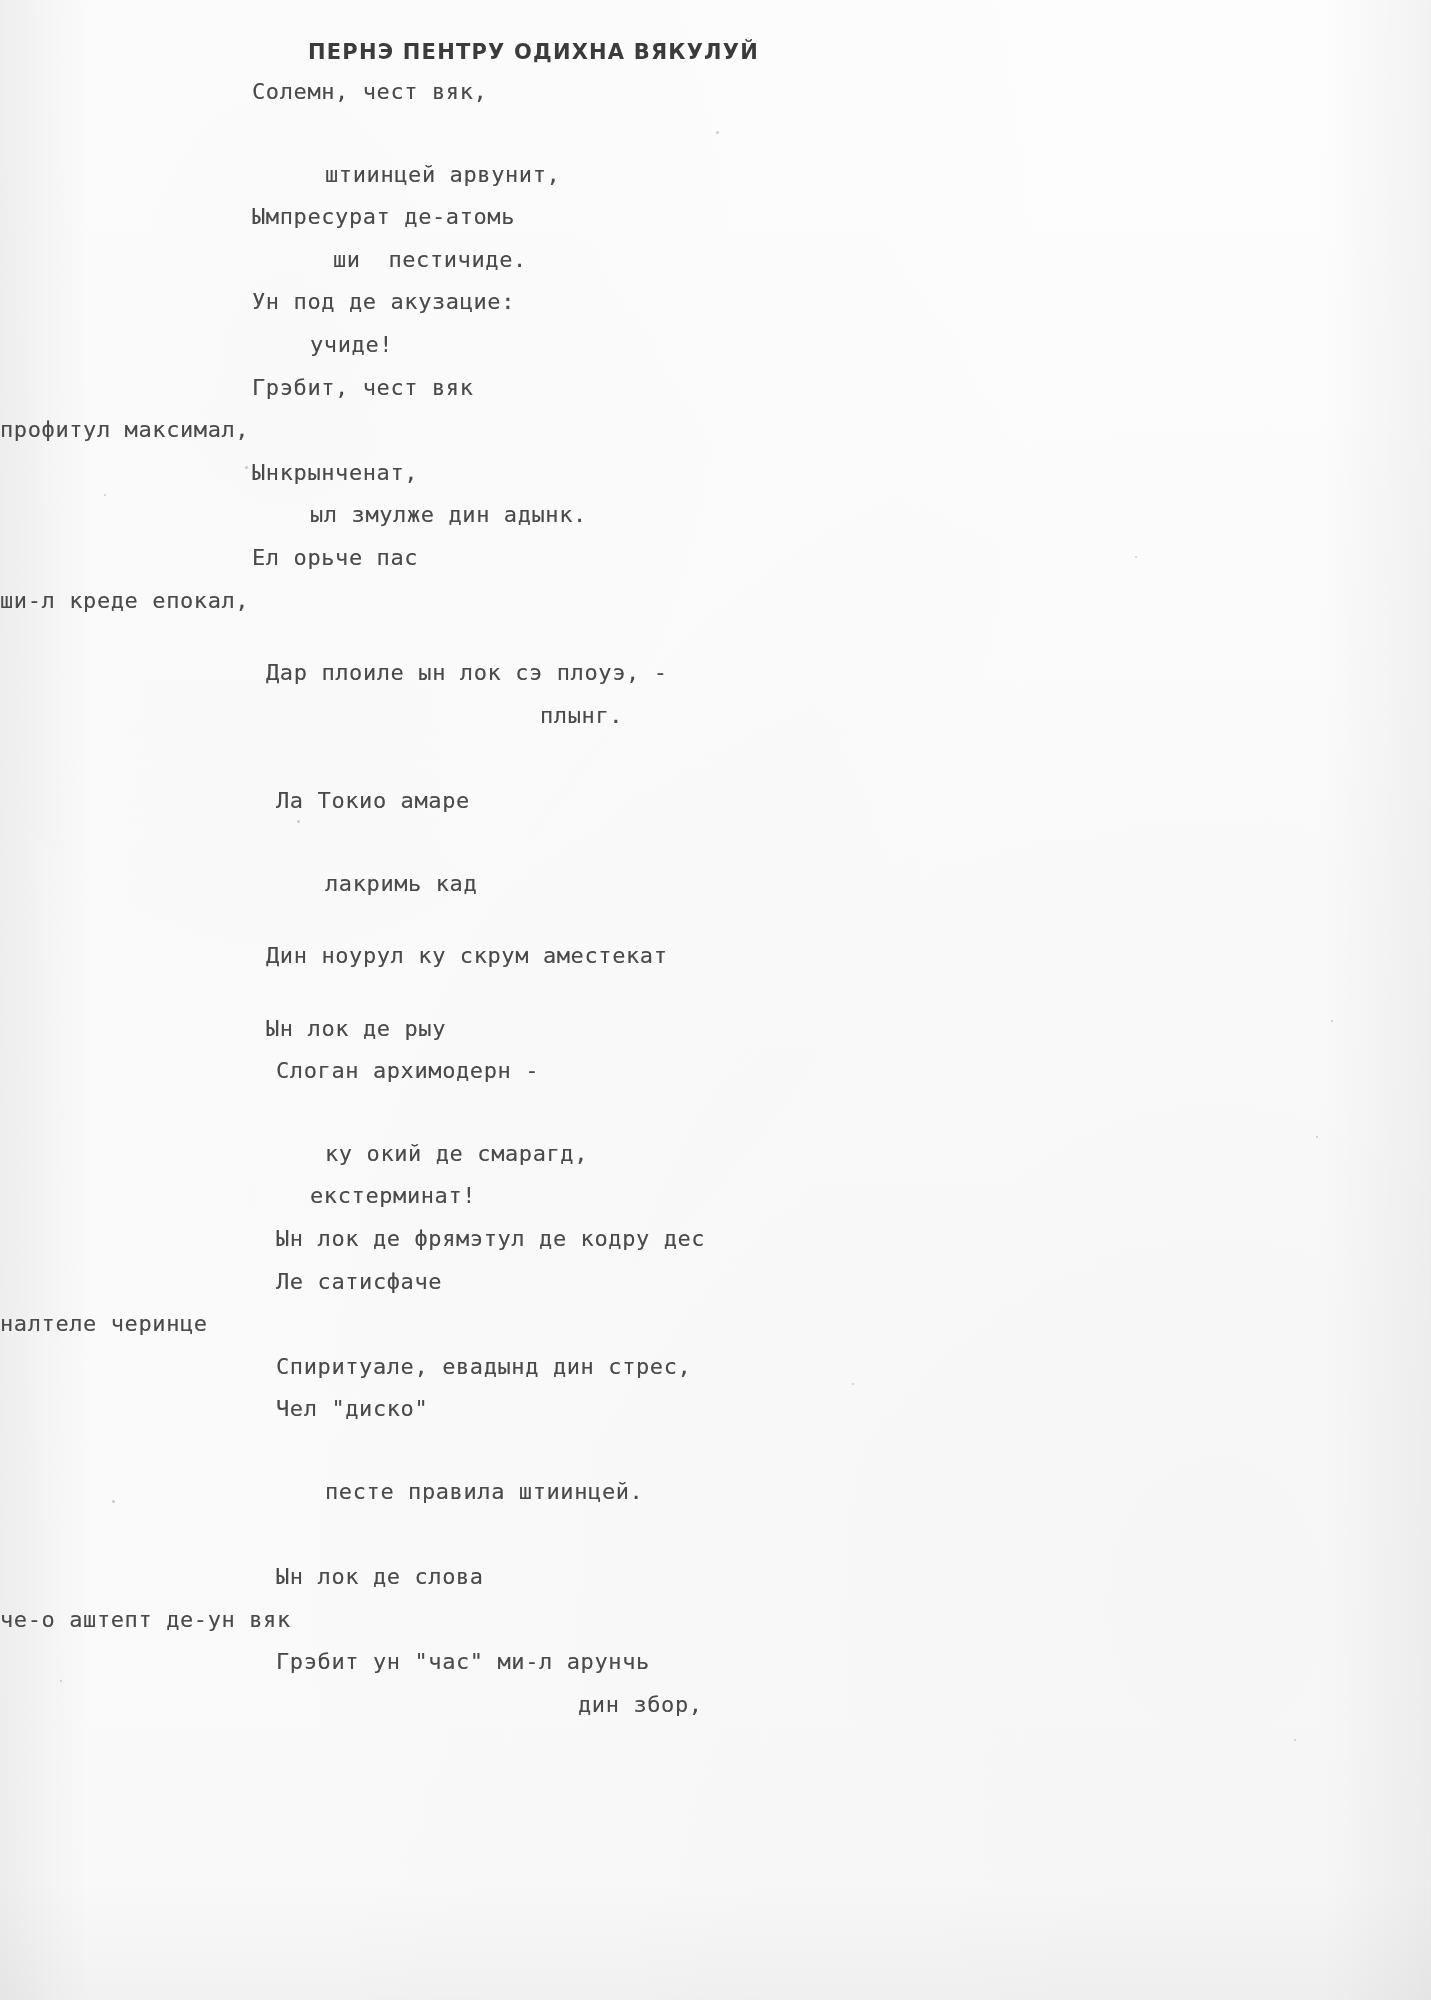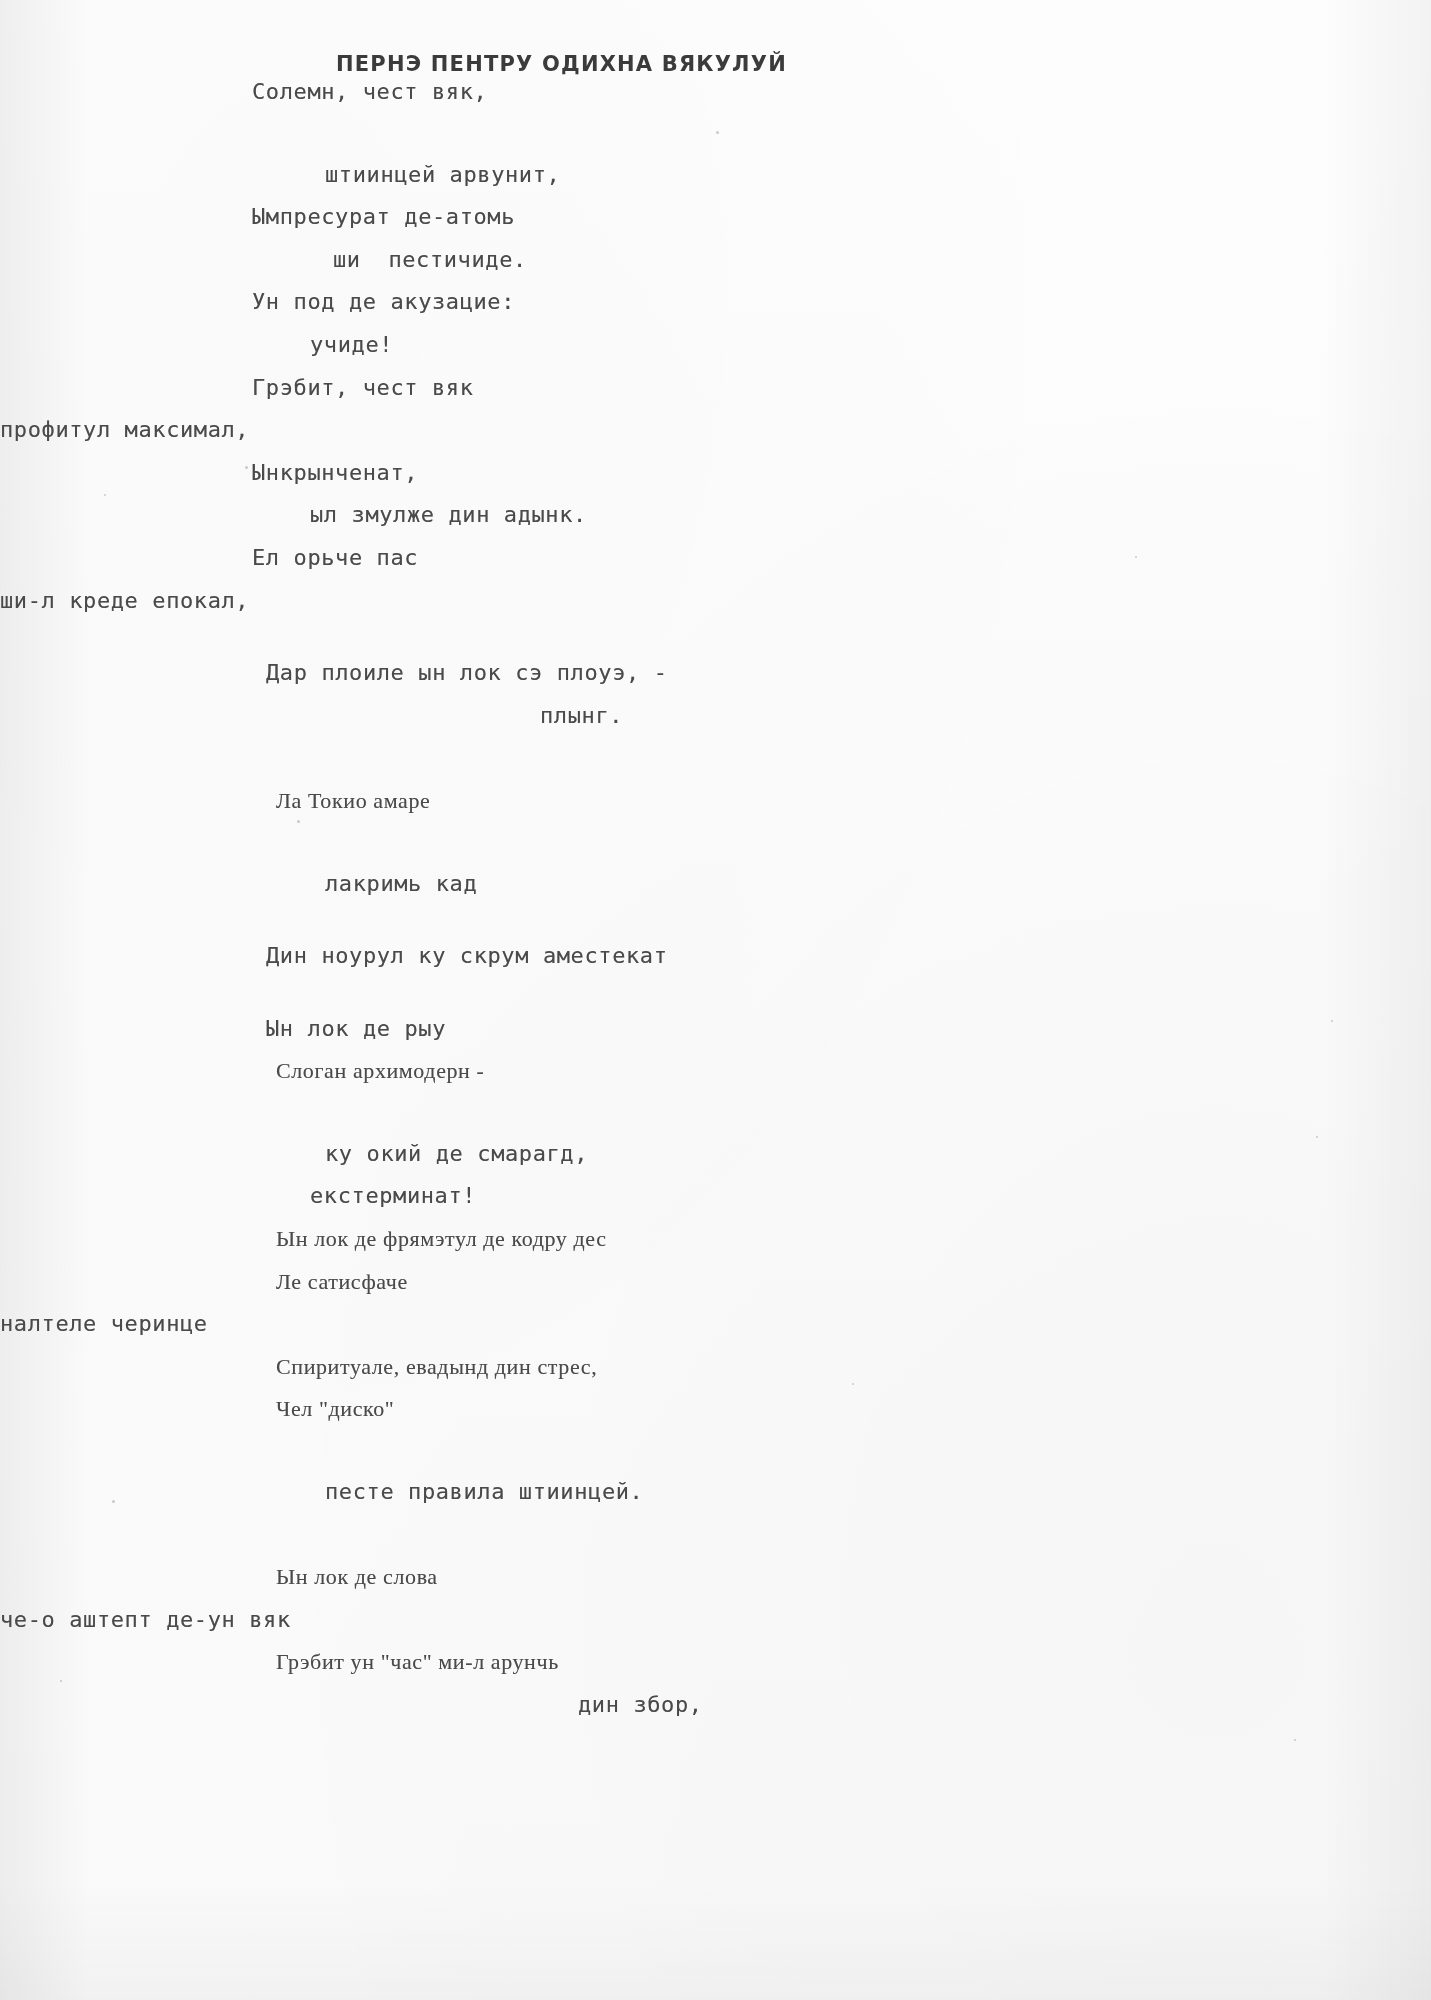--- a/index.html
+++ b/index.html
@@ -53,28 +53,27 @@
   }
 
   .content {
     position: relative;
     padding: 0;
   }
 
   .doc-title {
     position: absolute;
     left: 308px;
-    top: 52px;
+    top: 40px;
     font-family: "DejaVu Sans", sans-serif;
     font-weight: 700;
     font-size: 21px;
     letter-spacing: 1.2px;
     color: #3b3b3b;
     white-space: pre;
-    margin-left: 28px;
   }
 
   .poem {
     position: absolute;
     left: 0;
     top: 80px;
     right: 0;
   }
 
   .line {
@@ -95,21 +94,21 @@
 
   
   .i0 { padding-left: 252px; }
   .i2 { }
   .i3 { padding-left: 310px; }
   .i4 { padding-left: 325px; margin-top: 40px; }
   .i5 { padding-left: 333px; }
   .i8 { padding-left: 540px; }
   .i9 { padding-left: 578px; }
   .i10 { padding-left: 266px; margin-top: 30px; }
-  .i11 { padding-left: 276px; font-family: Liberation Serif, serif; }
+  .i11 { padding-left: 276px; }
 </style>
 </head>
 <body>
 
 <div class="page">
   <div class="edge-left"></div>
   <div class="edge-right"></div>
   <div class="edge-bottom"></div>
 
   <div class="content">

